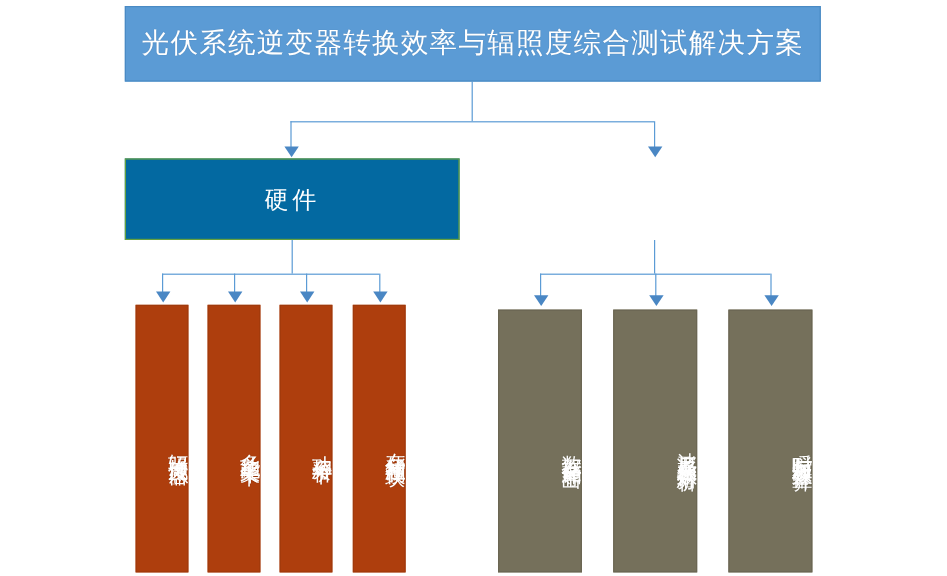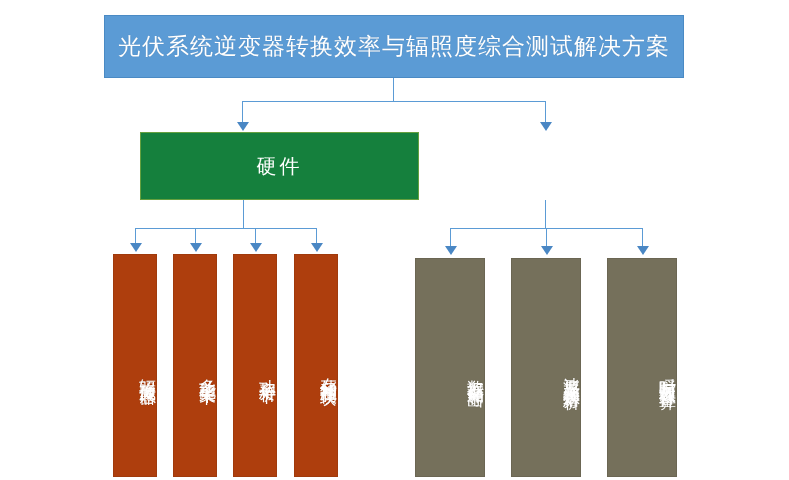--- a/index.html
+++ b/index.html
@@ -18,36 +18,35 @@
     display:flex;
     align-items:center;
     justify-content:center;
     color:#ffffff;
     text-align:center;
     letter-spacing:1px;
   }
 
   
   .title-box{
-    left:104px; top:15px; width:580px; height:63px;
+    left:104px; top:5px; width:580px; height:63px;
     background:#5B9BD5;
     border:1px solid #4A8AC4;
     font-size:23px;
     line-height:1.1;
     text-shadow:0 0 1px rgba(0,0,0,.18);
   }
 
   
   .lvl1{
     top:132px; height:68px;
-    background:#15803d;
+    background:#0369a1;
     border:1px solid #65A03F;
     font-size:20px;
     letter-spacing:3px;
-    margin-left:36px;
   }
   .lvl1.hw{ left:104px; width:279px; }
   .lvl1.sw{ left:406px; width:278px; }
 
   
   .leaf{
     writing-mode:vertical-rl;
     text-orientation:upright;
     align-items:flex-start;
     justify-content:center;

